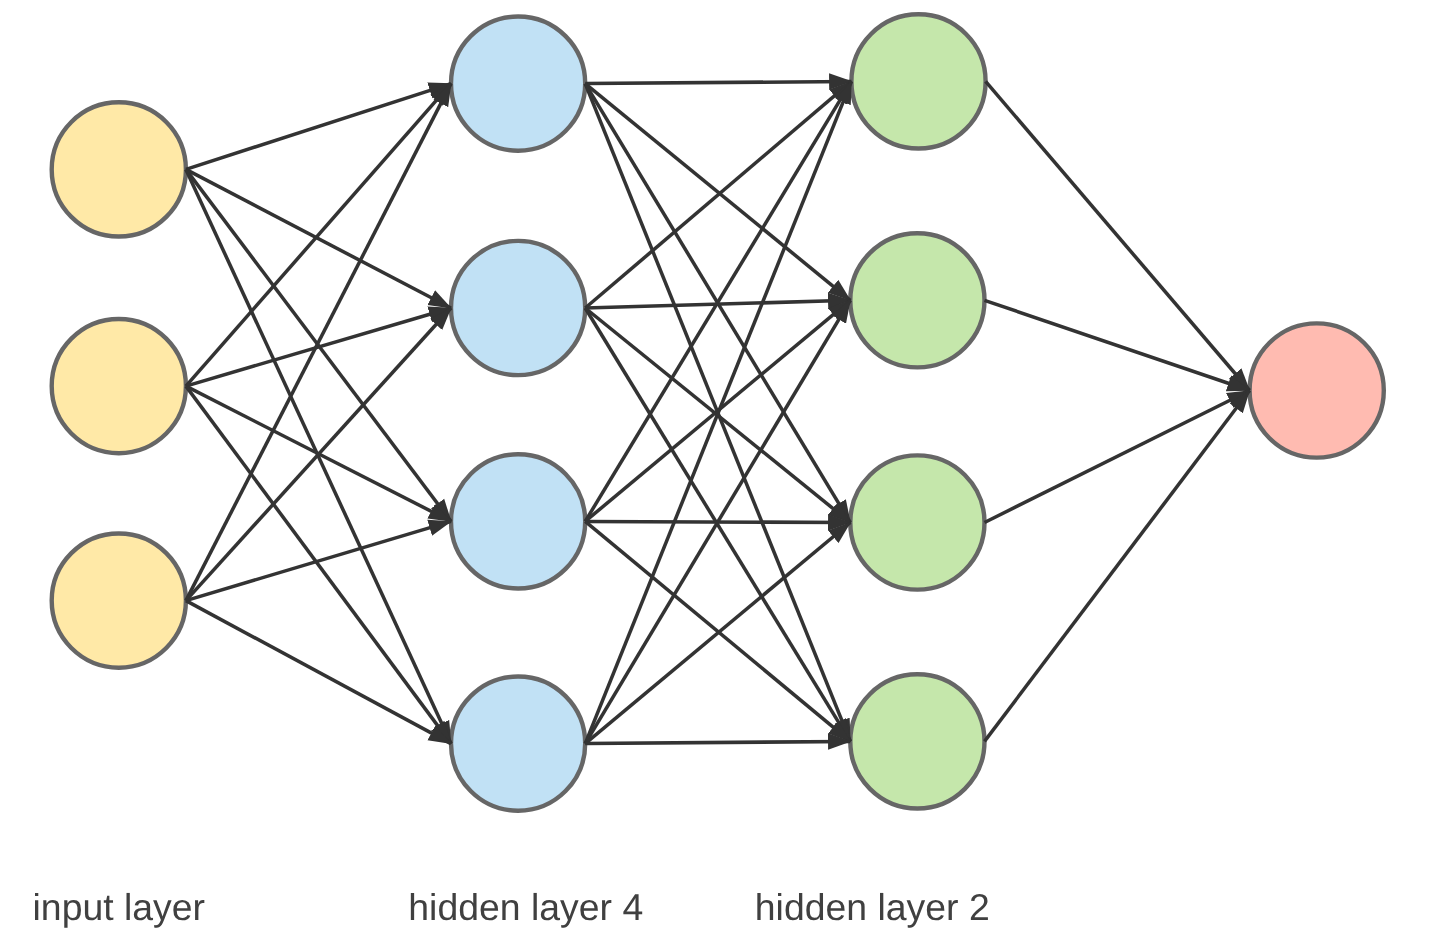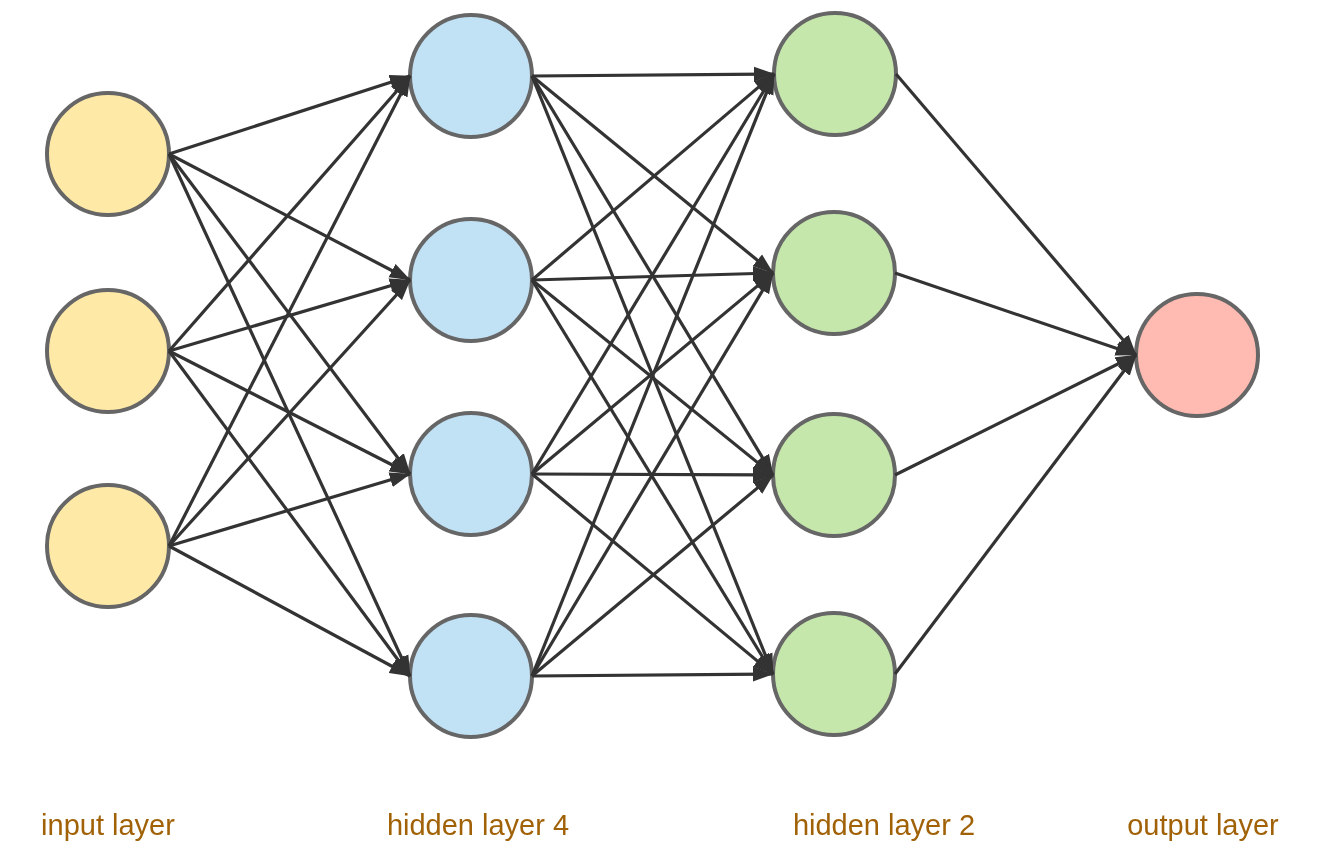--- a/index.html
+++ b/index.html
@@ -17,28 +17,28 @@
   }
   .network-svg {
     position: absolute;
     left: 0;
     top: 0;
   }
   .layer-label {
     position: absolute;
     top: 804px;
     transform: translateX(-50%);
-    font-size: 29px;
+    font-size: 34px;
     line-height: 42px;
-    color: #a16207;
+    color: #404040;
     white-space: nowrap;
   }
   .lbl-0 { left: 108px; }
   .lbl-1 { left: 478px; }
-  .lbl-2 { left: 884px; }
+  .lbl-2 { left: 793px; }
   .lbl-3 { left: 1203px; }
 </style>
 </head>
 <body>
 
 <div class="stage">
   <svg id="network" class="network-svg" width="1318" height="800" viewBox="0 0 1318 800">
       <defs>
         <marker id="arw" markerUnits="userSpaceOnUse" markerWidth="21" markerHeight="16" viewBox="0 0 14 10" refX="13.5" refY="5" orient="auto">
           <path d="M0,0 L14,5 L0,10 Z" fill="#333333"></path>
@@ -86,14 +86,13 @@
       <line x1="532" y1="676" x2="773" y2="674" stroke="#333333" stroke-width="3.2" marker-end="url(#arw)"></line>
       <line x1="896" y1="74" x2="1136" y2="355" stroke="#333333" stroke-width="3.2" marker-end="url(#arw)"></line>
       <line x1="895" y1="273" x2="1136" y2="355" stroke="#333333" stroke-width="3.2" marker-end="url(#arw)"></line>
       <line x1="895" y1="475" x2="1136" y2="355" stroke="#333333" stroke-width="3.2" marker-end="url(#arw)"></line>
       <line x1="895" y1="674" x2="1136" y2="355" stroke="#333333" stroke-width="3.2" marker-end="url(#arw)"></line>
     </svg>
 
   <div class="layer-label lbl-0">input layer</div>
   <div class="layer-label lbl-1">hidden layer 4</div>
   <div class="layer-label lbl-2">hidden layer 2</div>
-  <div class="layer-label lbl-3">output layer</div>
 </div>
 
 </body></html>

